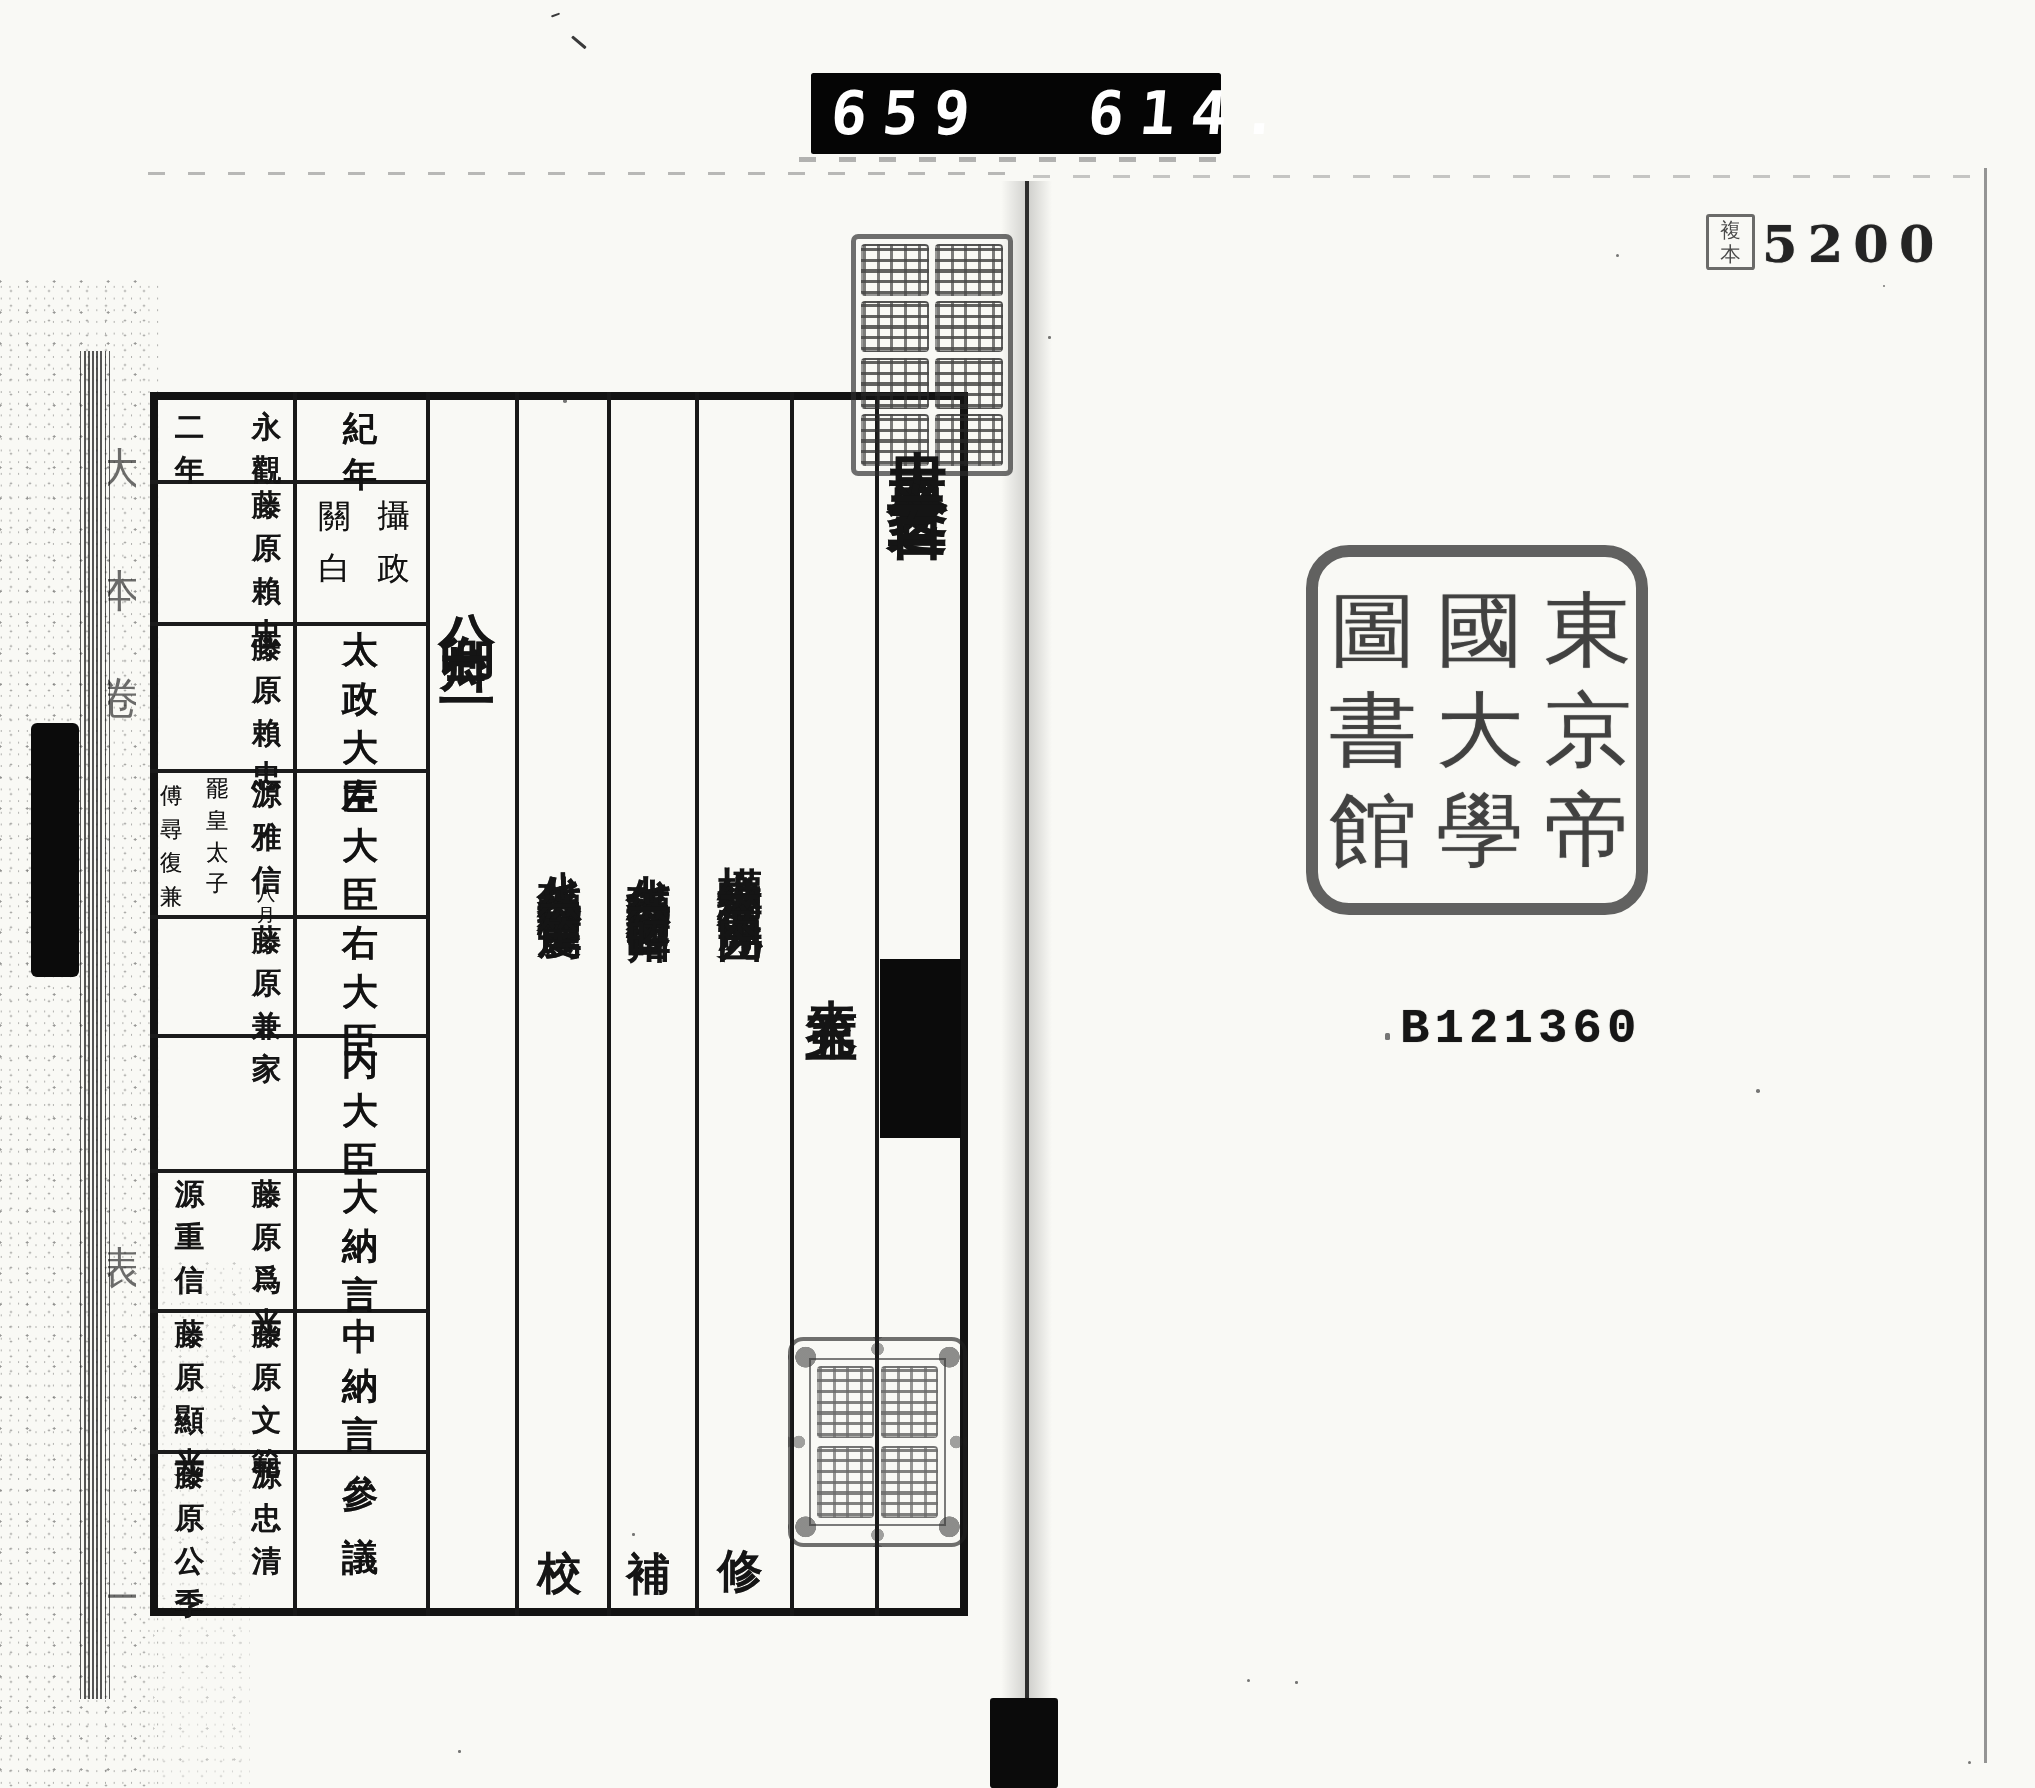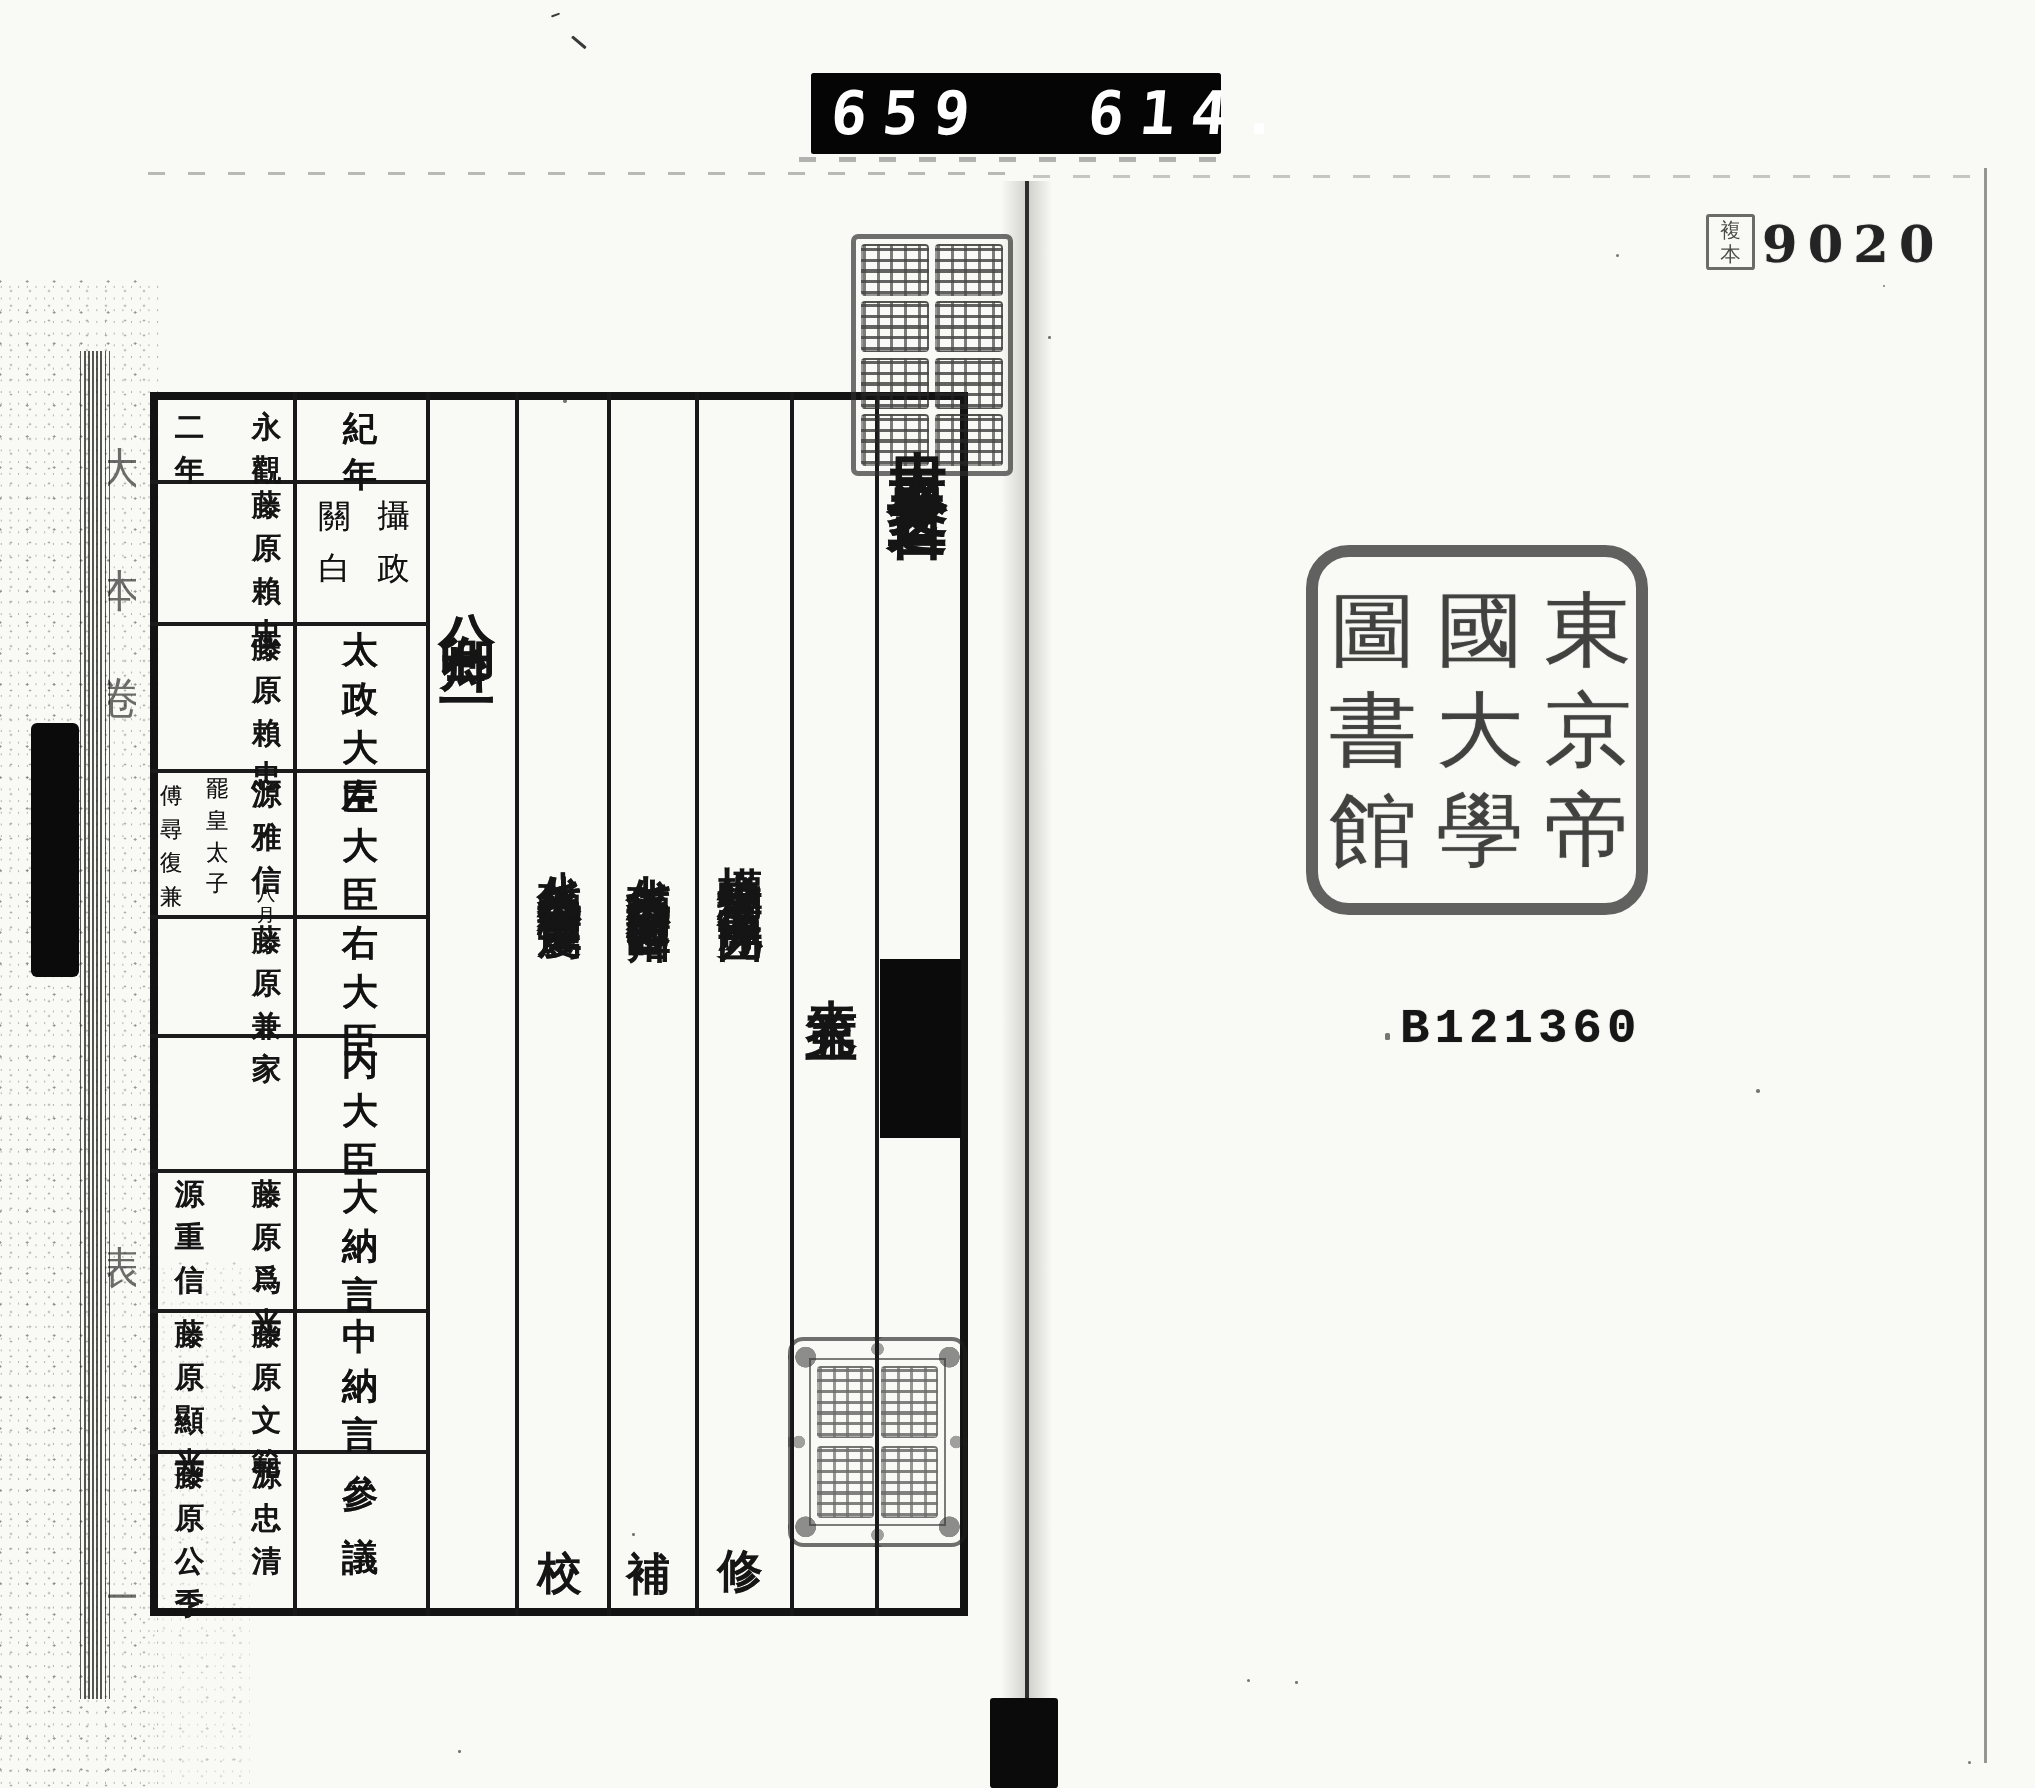--- a/index.html
+++ b/index.html
@@ -320,21 +320,21 @@
         <div class="sealglyph" style="opacity: 0.75;"></div>
         <div class="sealglyph" style="opacity: 0.75;"></div>
         <div class="sealglyph" style="opacity: 0.75;"></div>
       </div>
   </div>
 
   <div id="copystamp">
     <span>複</span>
     <span>本</span>
   </div>
-  <div id="stamp9020">9020</div>
+  <div id="stamp9020">5200</div>
 
   <div id="libseal">
       <div class="col" style="left: 221px;">
         <span>東</span>
         <span>京</span>
         <span>帝</span>
       </div>
       <div class="col" style="left: 113px;">
         <span>國</span>
         <span>大</span>

